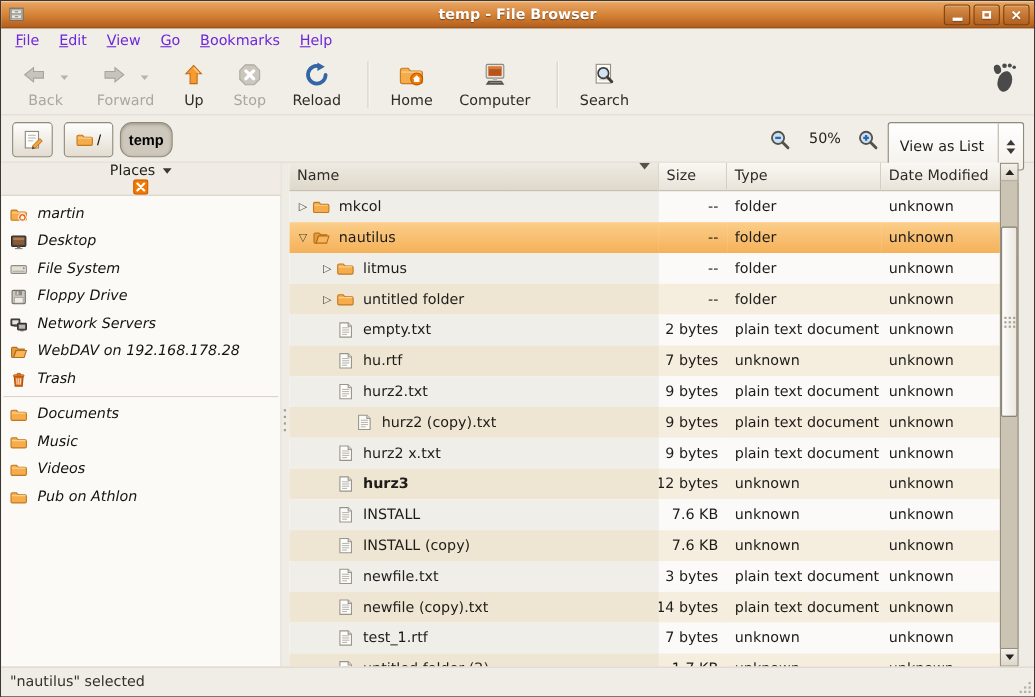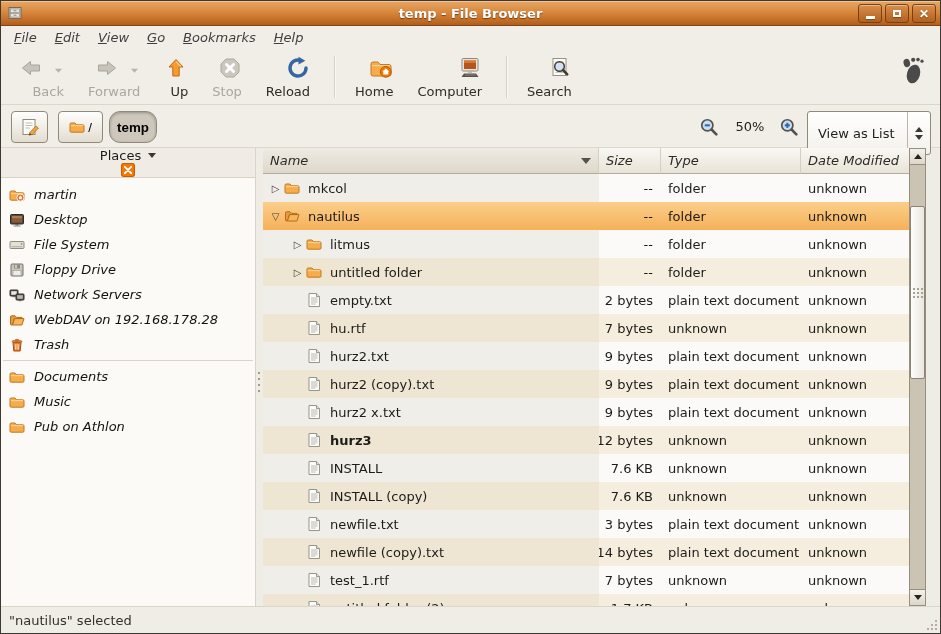--- a/index.html
+++ b/index.html
@@ -18,26 +18,26 @@
     color:#fff;font-weight:bold;text-shadow:0 1px 1px rgba(0,0,0,.45);}
   .win-buttons{position:absolute;right:4px;top:3px;display:flex;gap:3px;}
   .win-btn{width:24px;height:19px;border:1px solid #7A4110;border-radius:3px;
     background:linear-gradient(#D8904B,#B26020);box-shadow:inset 0 1px 0 rgba(255,255,255,.4);
     display:flex;align-items:center;justify-content:center;padding:0;cursor:default;}
   .wb-min{width:9px;height:3px;background:#fff;margin-top:7px;box-shadow:0 1px 1px rgba(0,0,0,.3);}
   .wb-max{width:8px;height:7px;border:2px solid #fff;box-shadow:0 1px 1px rgba(0,0,0,.3);}
   .wb-close{color:#fff;font-weight:bold;font-size:12px;line-height:12px;text-shadow:0 1px 1px rgba(0,0,0,.35);}
   
   .menubar{position:absolute;left:0;top:25px;right:0;height:23px;background:#F1EDE7;display:flex;align-items:center;padding-left:4px;}
-  .menu-item{padding:0 9px;line-height:22px;color:#404040;font-style:italic;}
+  .menu-item{padding:0 9px;line-height:22px;color:#6d28d9;}
   .menu-item u{text-decoration:underline;}
   
   .toolbar{position:absolute;left:0;top:48px;right:0;height:56px;background:#F1EDE7;
     border-bottom:1px solid #DCD6CB;display:flex;align-items:center;padding-left:8px;}
-  .tb-item{display:flex;flex-direction:column;align-items:flex-end;padding:2px 10px;margin-right:4px;}
+  .tb-item{display:flex;flex-direction:column;align-items:center;padding:2px 10px;margin-right:4px;}
   .tb-iconrow{display:flex;align-items:center;height:26px;}
   .tb-label{margin-top:3px;color:#2E2C28;}
   .tb-item.disabled .tb-label{color:#ABA79D;}
   .tb-chevron{margin-left:10px;margin-top:6px;}
   .tb-sep{width:1px;height:42px;background:#D6D0C5;margin:0 10px;box-shadow:1px 0 0 #FBF9F6;}
   .throbber{position:absolute;right:12px;top:54px;width:28px;height:30px;}
   
   .locbar{position:absolute;left:0;top:104px;right:0;height:43px;background:#F1EDE7;border-bottom:1px solid #DDD7CC;}
   .loc-btn{position:absolute;top:6px;height:32px;border:1px solid #918A79;border-radius:4px;
     background:linear-gradient(#FEFEFD,#F0ECE4 55%,#E2DCD0);display:flex;align-items:center;justify-content:center;gap:3px;cursor:default;}
@@ -60,21 +60,21 @@
   .sb-item{height:25px;display:flex;align-items:center;gap:9px;padding-left:8px;font-style:italic;}
   .sb-item span.lbl{color:#14130F;}
   .sb-sep{border-top:1px solid #D9D4CA;margin:3px 2px;}
   .splitter{position:absolute;left:255px;top:147px;width:7px;height:458px;background:#EFEBE5;}
   .split-grip{position:absolute;left:2px;top:224px;width:2px;height:2px;background:#A49D8E;
     box-shadow:0 6px 0 #A49D8E,0 12px 0 #A49D8E,0 18px 0 #A49D8E;}
   
   .filelist{position:absolute;left:262px;top:147px;width:646px;height:458px;background:#FCFBF9;overflow:hidden;}
   .fl-header{display:flex;height:26px;}
   .hcell{background:linear-gradient(#FAF8F4,#E8E3D8);border-right:1px solid #D5CEC1;border-bottom:1px solid #B3AB9B;
-    line-height:25px;padding:0 7px;color:#2D2B26;display:flex;align-items:center;font-style:italic;}
+    line-height:25px;padding:0 7px;color:#2D2B26;display:flex;}
   .hcell.sorted{background:linear-gradient(#EFEBE3,#DED8CA);}
   .h-name{width:336px;}.h-size{width:62px;}.h-type{width:140px;}.h-date{width:108px;border-right:none;}
   .sort-arrow{margin-left:auto;width:0;height:0;border-left:5px solid transparent;border-right:5px solid transparent;border-top:6px solid #55524B;}
   .row{display:flex;height:28px;}
   .cell{display:flex;align-items:center;overflow:hidden;white-space:nowrap;}
   .c-name{width:336px;background:#F0EEE9;}
   .c-size{width:62px;justify-content:flex-end;padding-right:8px;background:#FBFAF8;}
   .c-type{width:140px;padding-left:7px;background:#FBFAF8;}
   .c-date{width:108px;padding-left:7px;background:#FBFAF8;}
   .row.alt .c-name{background:#EEE5D2;}
@@ -418,20 +418,29 @@
           </span>
           <span class="lbl">Music</span>
         </div>
         <div class="sb-item">
           <span style="width: 16px; height: 16px;">
             <svg width="16" height="16" viewBox="0 0 16 16">
               <path d="M1 5.2 Q1 4 2.2 4 H6 L7.6 5.8 H13.8 Q15 5.8 15 7 V12 Q15 13.2 13.8 13.2 H2.2 Q1 13.2 1 12 Z" fill="#F7AC4C" stroke="#C07A1E"></path>
               <path d="M1.8 6.6 H14.2" stroke="#FBD091" stroke-width="1.1"></path>
             </svg>
           </span>
+          <span class="lbl">Videos</span>
+        </div>
+        <div class="sb-item">
+          <span style="width: 16px; height: 16px;">
+            <svg width="16" height="16" viewBox="0 0 16 16">
+              <path d="M1 5.2 Q1 4 2.2 4 H6 L7.6 5.8 H13.8 Q15 5.8 15 7 V12 Q15 13.2 13.8 13.2 H2.2 Q1 13.2 1 12 Z" fill="#F7AC4C" stroke="#C07A1E"></path>
+              <path d="M1.8 6.6 H14.2" stroke="#FBD091" stroke-width="1.1"></path>
+            </svg>
+          </span>
           <span class="lbl">Pub on Athlon</span>
         </div>
       </div>
   </div>
 
   <div class="splitter">
       <span class="split-grip"></span>
     </div>
 
   <div class="filelist">
@@ -553,21 +562,21 @@
                 <path d="M5 6 H11.5 M5 8 H11.5 M5 10 H11.5 M5 12 H9.5" stroke="#B5B1A8" stroke-width=".9"></path>
               </svg>
             </span>
             <span>hurz2.txt</span>
           </div>
           <div class="cell c-size">9 bytes</div>
           <div class="cell c-type">plain text document</div>
           <div class="cell c-date">unknown</div>
         </div>
         <div class="row alt">
-          <div class="cell c-name" style="padding-left: 26px;">
+          <div class="cell c-name" style="padding-left: 43px;">
             <span class="expander"></span>
             <span class="f-icon">
               <svg width="16" height="16" viewBox="0 0 16 16">
                 <path d="M3 1.5 H10.5 L13.5 4.5 V14.5 H3 Z" fill="#FCFCFB" stroke="#99958B"></path>
                 <path d="M10.5 1.5 V4.5 H13.5" fill="#E4E2DB" stroke="#99958B"></path>
                 <path d="M5 6 H11.5 M5 8 H11.5 M5 10 H11.5 M5 12 H9.5" stroke="#B5B1A8" stroke-width=".9"></path>
               </svg>
             </span>
             <span>hurz2 (copy).txt</span>
           </div>

